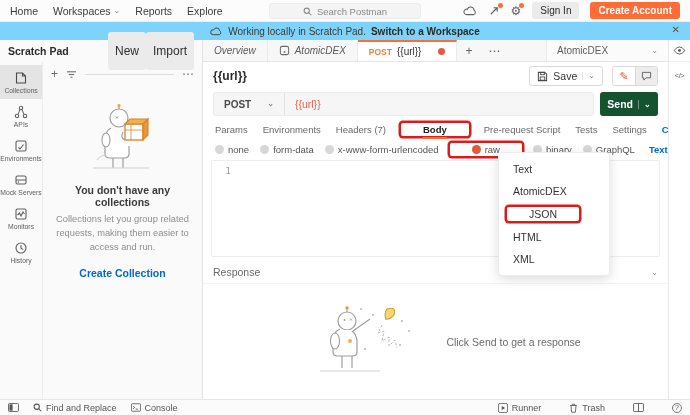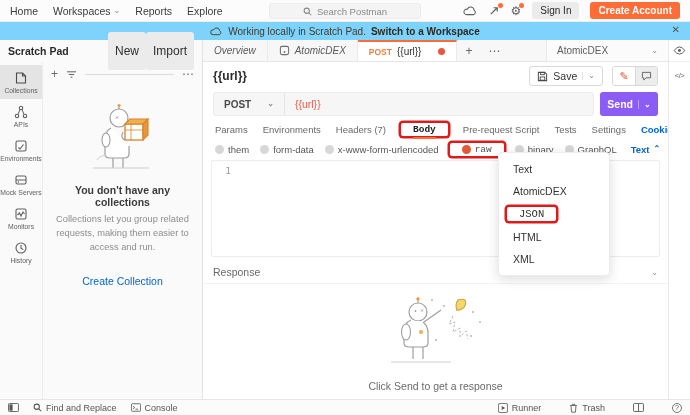--- a/index.html
+++ b/index.html
@@ -40,21 +40,21 @@
   .rail-item { display:flex; flex-direction:column; align-items:center; gap:2px; padding:6px 0 5px; cursor:pointer; }
   .rail-item.active { background:#e4e4e4; }
   .rail-label { font-size:6.8px; color:#5e5e5e; }
   .panel { flex:1; border-left:1px solid #ececec; display:flex; flex-direction:column; min-width:0; }
   .panel-toolbar { height:24px; flex:none; display:flex; align-items:center; padding:0 8px; gap:8px; color:#6b6b6b; }
   .toolbar-rule { flex:1; height:1px; background:#dcdcdc; align-self:center; }
   .tb-icon { font-size:12px; color:#6b6b6b; line-height:1; cursor:pointer; }
   .empty-state { margin-top:16px; text-align:center; padding:0 8px; }
   .empty-title { font-size:10.5px; font-weight:bold; color:#3b3b3b; margin:8px 0 5px; }
   .empty-desc { font-size:9.3px; color:#8d8d8d; line-height:1.5; }
-  .empty-cta { display:inline-block; margin-top:20px; color:#0265d2; font-weight:normal; font-size:10.5px; cursor:pointer; }
+  .empty-cta { display:inline-block; margin-top:12px; color:#0265d2; font-weight:bold; font-size:10.5px; cursor:pointer; }
 
   
   .rightrail { position:absolute; right:0; top:40px; width:22px; bottom:16px; background:#fff;
                border-left:1px solid #e9e9e9; display:flex; flex-direction:column; align-items:center; }
   .rr-eye { width:100%; height:22px; display:flex; align-items:center; justify-content:center; border-bottom:1px solid #f0f0f0; cursor:pointer; }
   .rr-code { margin-top:9px; color:#666; font-size:7.5px; letter-spacing:-0.5px; cursor:pointer; }
 
   
   .content { position:absolute; left:203px; top:40px; right:22px; bottom:16px; display:flex; flex-direction:column; background:#fff; }
 
@@ -77,21 +77,21 @@
   .save-chev { border-left:1px solid #e2e2e2; padding-left:5px; }
   .seg { display:flex; border:1px solid #d8d8d8; border-radius:3px; height:20px; overflow:hidden; }
   .seg-edit { width:22px; display:flex; align-items:center; justify-content:center; color:#e05a3a; font-size:11px; background:#fff; cursor:pointer; }
   .seg-comment { width:22px; display:flex; align-items:center; justify-content:center; background:#ededed; border-left:1px solid #d8d8d8; cursor:pointer; }
 
   .url-row { height:28px; flex:none; display:flex; align-items:center; padding:0 10px; gap:6px; }
   .url-bar { flex:1; display:flex; align-items:center; height:24px; background:#f6f6f6; border:1px solid #ececec; border-radius:3px; }
   .method-select { display:flex; align-items:center; gap:16px; padding:0 10px; height:100%; font-weight:bold;
                    font-size:10px; color:#4a4a4a; border-right:1px solid #e4e4e4; cursor:pointer; }
   .url-value { padding:0 10px; color:#e8604c; font-size:10.5px; }
-  .send-btn { width:58px; height:24px; flex:none; background:#8b5cf6; border-radius:3px; color:#fff; display:flex;
+  .send-btn { width:58px; height:24px; flex:none; background:#14532d; border-radius:3px; color:#fff; display:flex;
               align-items:center; justify-content:center; gap:5px; font-size:10.5px; font-weight:bold; cursor:pointer; }
   .send-chev { border-left:1px solid rgba(255,255,255,.4); padding-left:5px; font-size:8px; color:#fff; }
 
   .reqtabs { height:22px; flex:none; display:flex; align-items:center; padding:0 12px; gap:15px; font-size:9.5px; color:#696969; }
   .reqtab { cursor:pointer; white-space:nowrap; }
   .reqtab.active { color:#212121; font-weight:bold; border-bottom:2px solid #ff6c37; padding-bottom:2px; }
   .cookies { margin-left:auto; color:#0265d2; font-weight:bold; cursor:pointer; }
 
   .modes { height:18px; flex:none; display:flex; align-items:center; padding:0 12px; gap:11px; font-size:9.5px; color:#555; }
   .mode { display:flex; align-items:center; gap:4px; cursor:pointer; white-space:nowrap; }
@@ -101,31 +101,31 @@
   .lang-trigger .chev { color:#0265d2; }
 
   .editor { height:97px; flex:none; margin:2px 8px 0; border:1px solid #ededed; border-radius:2px; background:#fff; display:flex; }
   .gutter { width:26px; text-align:right; padding:4px 7px 0 0; color:#9a9a9a; font-size:9.5px;
             font-family:"DejaVu Sans Mono", monospace; }
   .editor-area { flex:1; cursor:text; }
 
   .resp-header { height:22px; flex:none; display:flex; align-items:center; padding:0 10px; color:#696969;
                  font-size:10.5px; margin-top:4px; }
   .resp-collapse { margin-left:auto; color:#8a8a8a; font-size:8px; cursor:pointer; }
-  .resp-body { flex:1; border-top:1px solid #f3f3f3; display:flex; flex-direction:column; align-items:center;
+  .resp-body { flex:1; border-top:1px solid #f3f3f3; display:flex; flex-direction:row; align-items:center;
                justify-content:center; gap:6px; color:#6b6b6b; font-size:10.5px; }
 
   
   .lang-menu { position:absolute; left:498px; top:152px; width:112px; background:#fff; border:1px solid #ececec;
                border-radius:4px; box-shadow:0 3px 12px rgba(0,0,0,.14); padding:5px 0; z-index:50; }
   .lang-item { padding:5px 14px; font-size:10.5px; color:#333; cursor:pointer; }
   .lang-item .hl { margin-left:-6px; }
 
   
-  .hl { box-shadow:0 0 0 2.5px #e01a1a; border-radius:2px; padding:1px 12px; display:inline-block;font-family:Liberation Mono, monospace; }
+  .hl { box-shadow:0 0 0 2.5px #e01a1a; border-radius:2px; padding:1px 22px; display:inline-block; }
 
   
   .statusbar { position:absolute; left:0; right:0; bottom:0; height:16px; background:#fbfbfb; border-top:1px solid #e6e6e6;
                display:flex; align-items:center; padding:0 8px; gap:14px; font-size:9px; color:#555; }
   .sb-item { display:flex; align-items:center; gap:4px; cursor:pointer; }
   .sb-right { margin-left:auto; display:flex; align-items:center; gap:28px; }
   .circle-q { width:10px; height:10px; border:1px solid #777; border-radius:50%; display:flex; align-items:center;
               justify-content:center; font-size:7px; color:#555; }
 </style>
 </head>
@@ -345,21 +345,21 @@
       <span class="hl"><span class="reqtab active">Body</span></span>
       <span class="reqtab">Pre-request Script</span>
       <span class="reqtab">Tests</span>
       <span class="reqtab">Settings</span>
       <span class="cookies">Cookies</span>
     </div>
 
     <div class="modes">
       <span class="mode">
           <span class="radio"></span>
-          <span>them</span>
+          <span>none</span>
         </span>
       <span class="mode">
           <span class="radio"></span>
           <span>form-data</span>
         </span>
       <span class="mode">
           <span class="radio"></span>
           <span>x-www-form-urlencoded</span>
         </span>
       <span class="hl">

